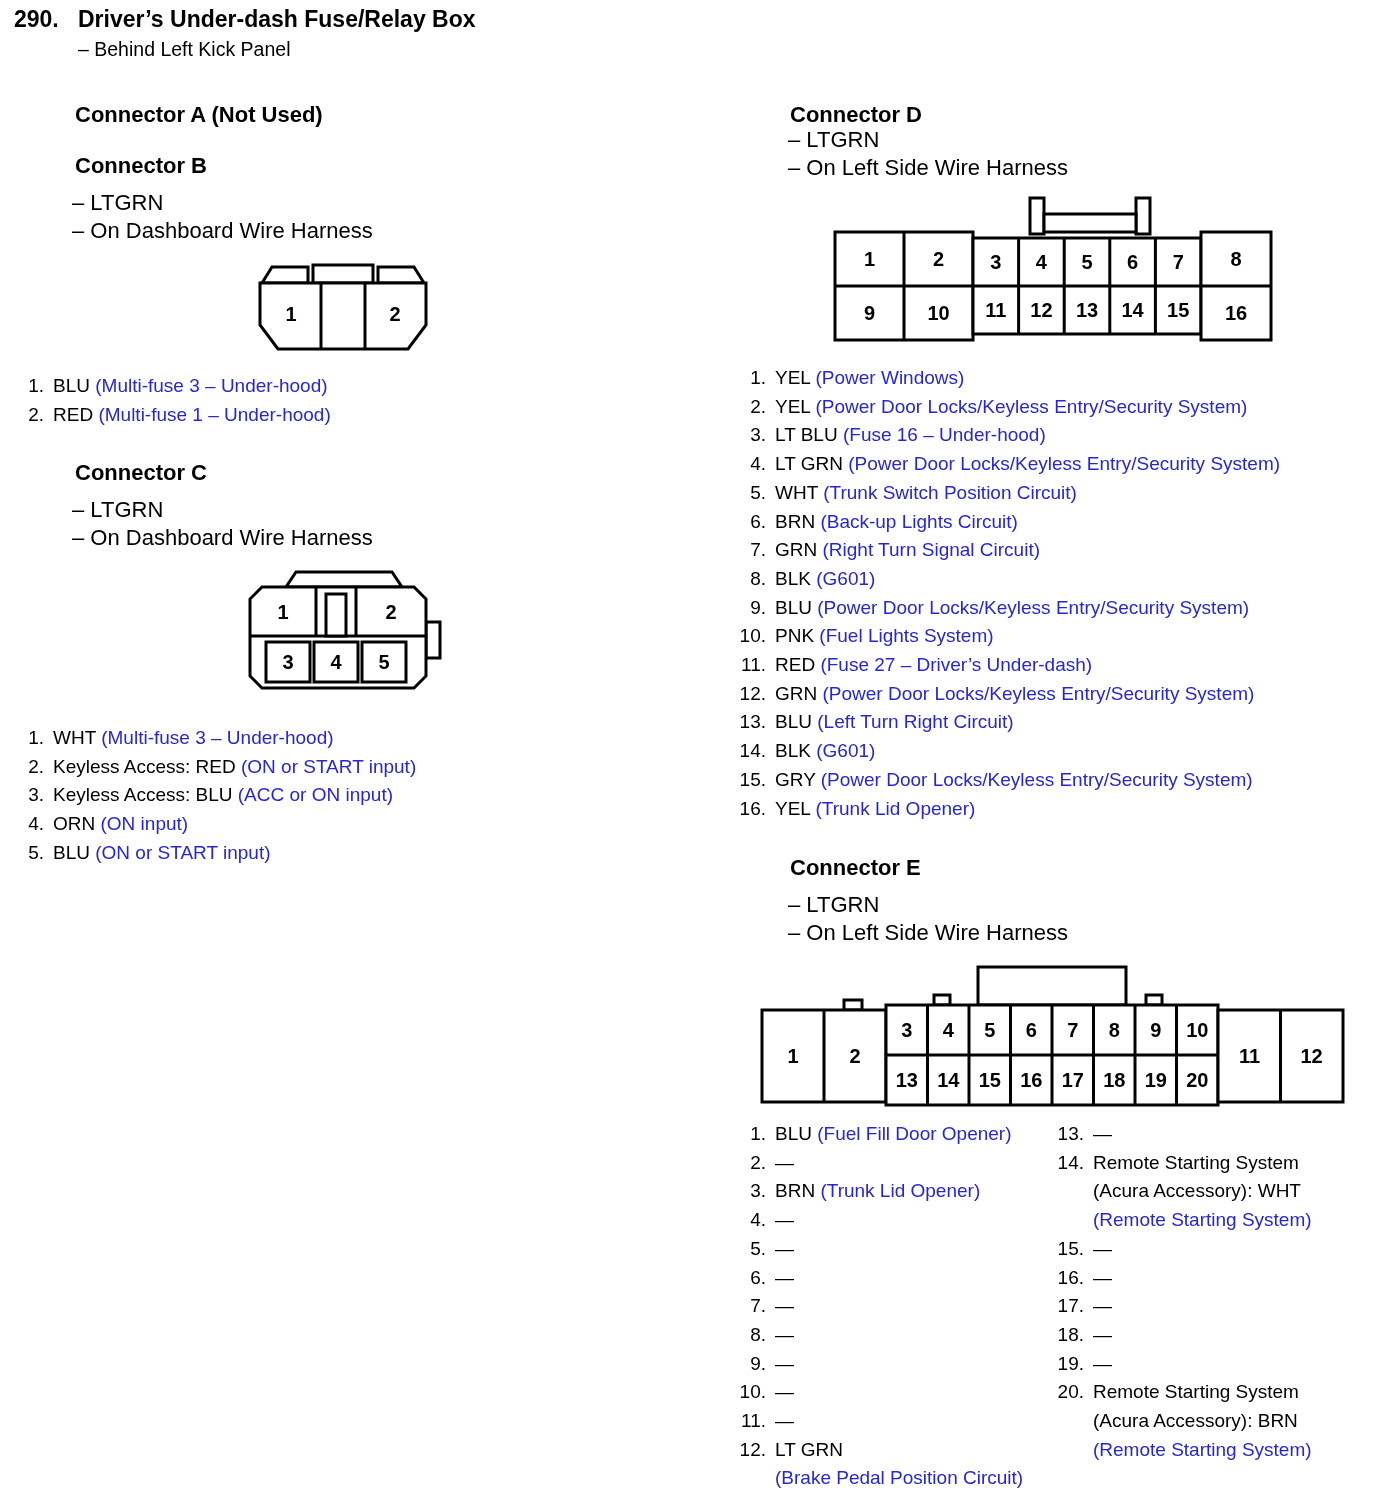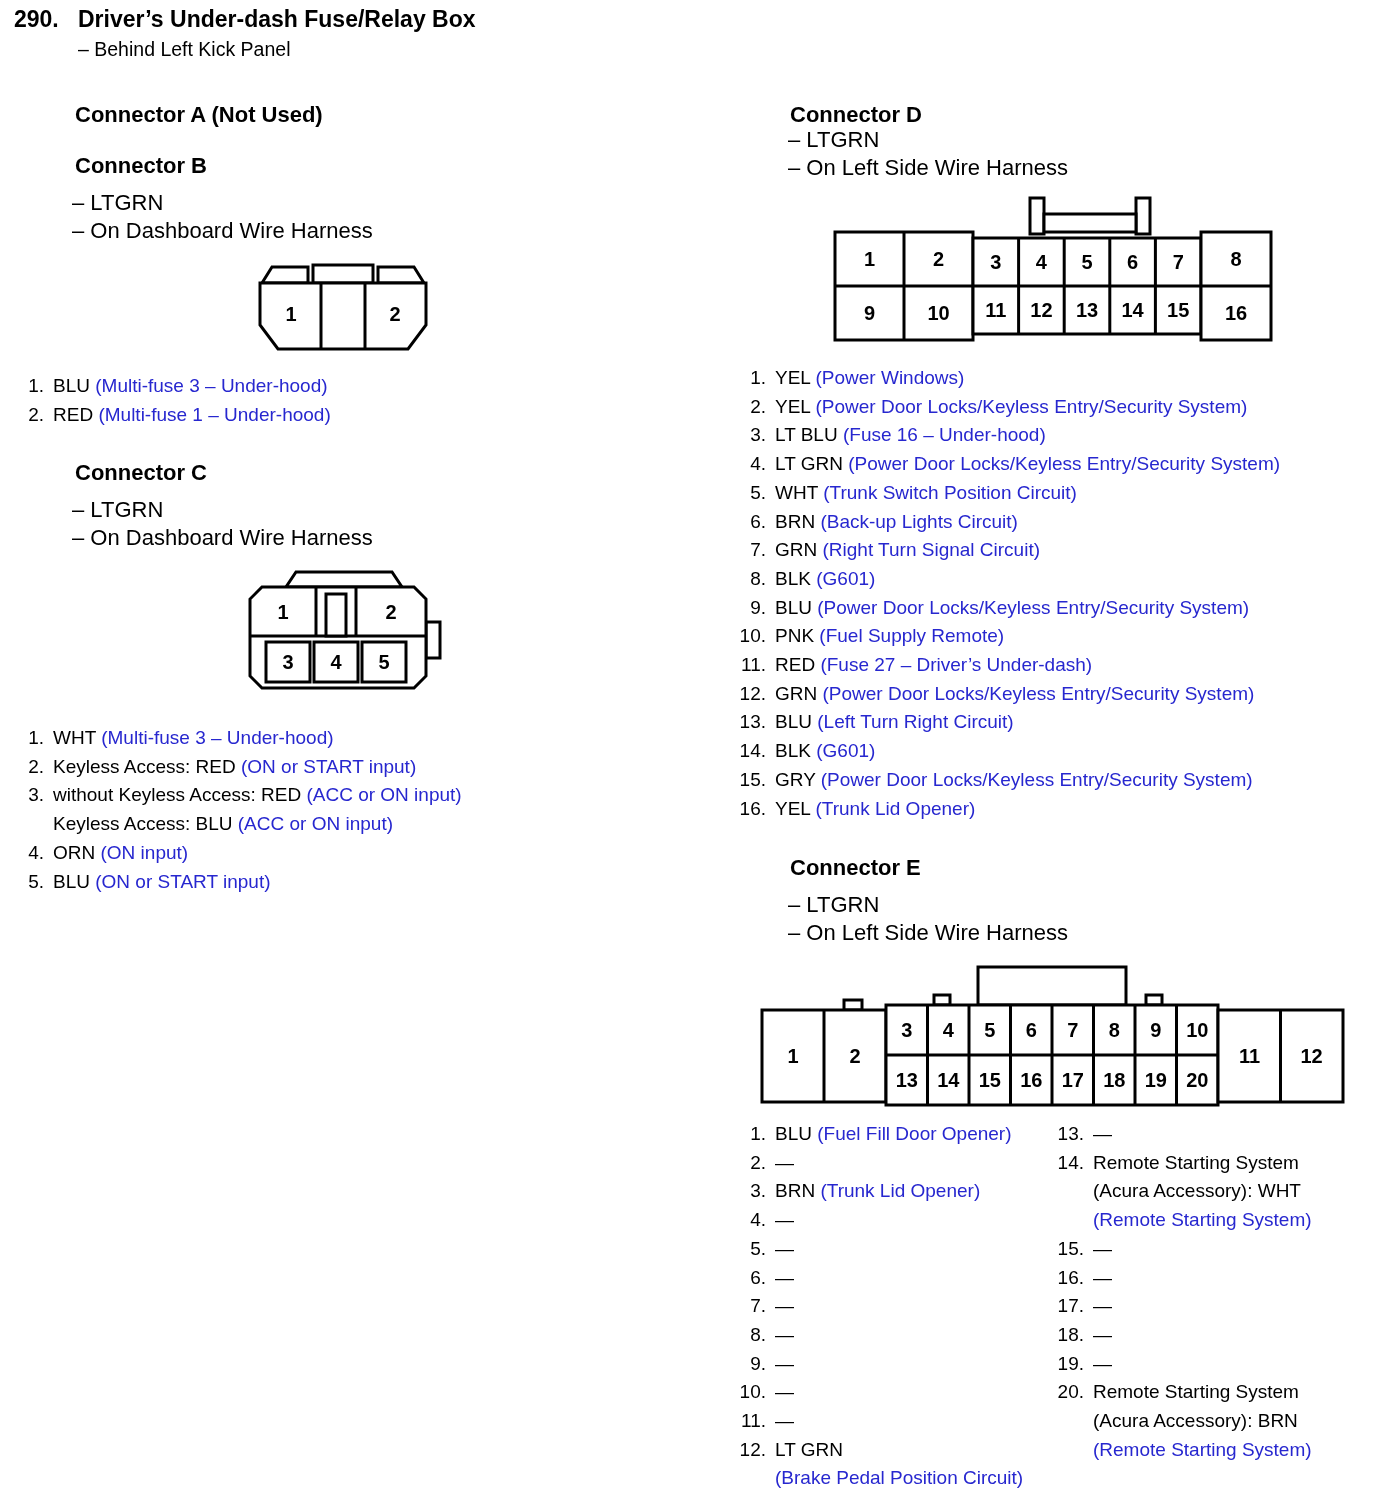--- a/index.html
+++ b/index.html
@@ -112,21 +112,20 @@
       </div>
       <div class="pin-item">
         <span class="item-num">2.</span>
         <span class="item-body">
           <span class="item-line"><span>Keyless Access: RED </span><span class="blue">(ON or START input)</span></span>
         </span>
       </div>
       <div class="pin-item">
         <span class="item-num">3.</span>
         <span class="item-body">
-          <span class="item-line"><span>without Keyless Access: RED </span><span class="blue">(ACC or ON input)</span></span>
           <span class="item-line"><span>Keyless Access: BLU </span><span class="blue">(ACC or ON input)</span></span>
         </span>
       </div>
       <div class="pin-item">
         <span class="item-num">4.</span>
         <span class="item-body">
           <span class="item-line"><span>ORN </span><span class="blue">(ON input)</span></span>
         </span>
       </div>
       <div class="pin-item">
@@ -231,21 +230,21 @@
       </div>
       <div class="pin-item">
         <span class="item-num">9.</span>
         <span class="item-body">
           <span class="item-line"><span>BLU </span><span class="blue">(Power Door Locks/Keyless Entry/Security System)</span></span>
         </span>
       </div>
       <div class="pin-item">
         <span class="item-num">10.</span>
         <span class="item-body">
-          <span class="item-line"><span>PNK </span><span class="blue">(Fuel Supply Remote)</span></span>
+          <span class="item-line"><span>PNK </span><span class="blue">(Fuel Lights System)</span></span>
         </span>
       </div>
       <div class="pin-item">
         <span class="item-num">11.</span>
         <span class="item-body">
           <span class="item-line"><span>RED </span><span class="blue">(Fuse 27 – Driver’s Under-dash)</span></span>
         </span>
       </div>
       <div class="pin-item">
         <span class="item-num">12.</span>

